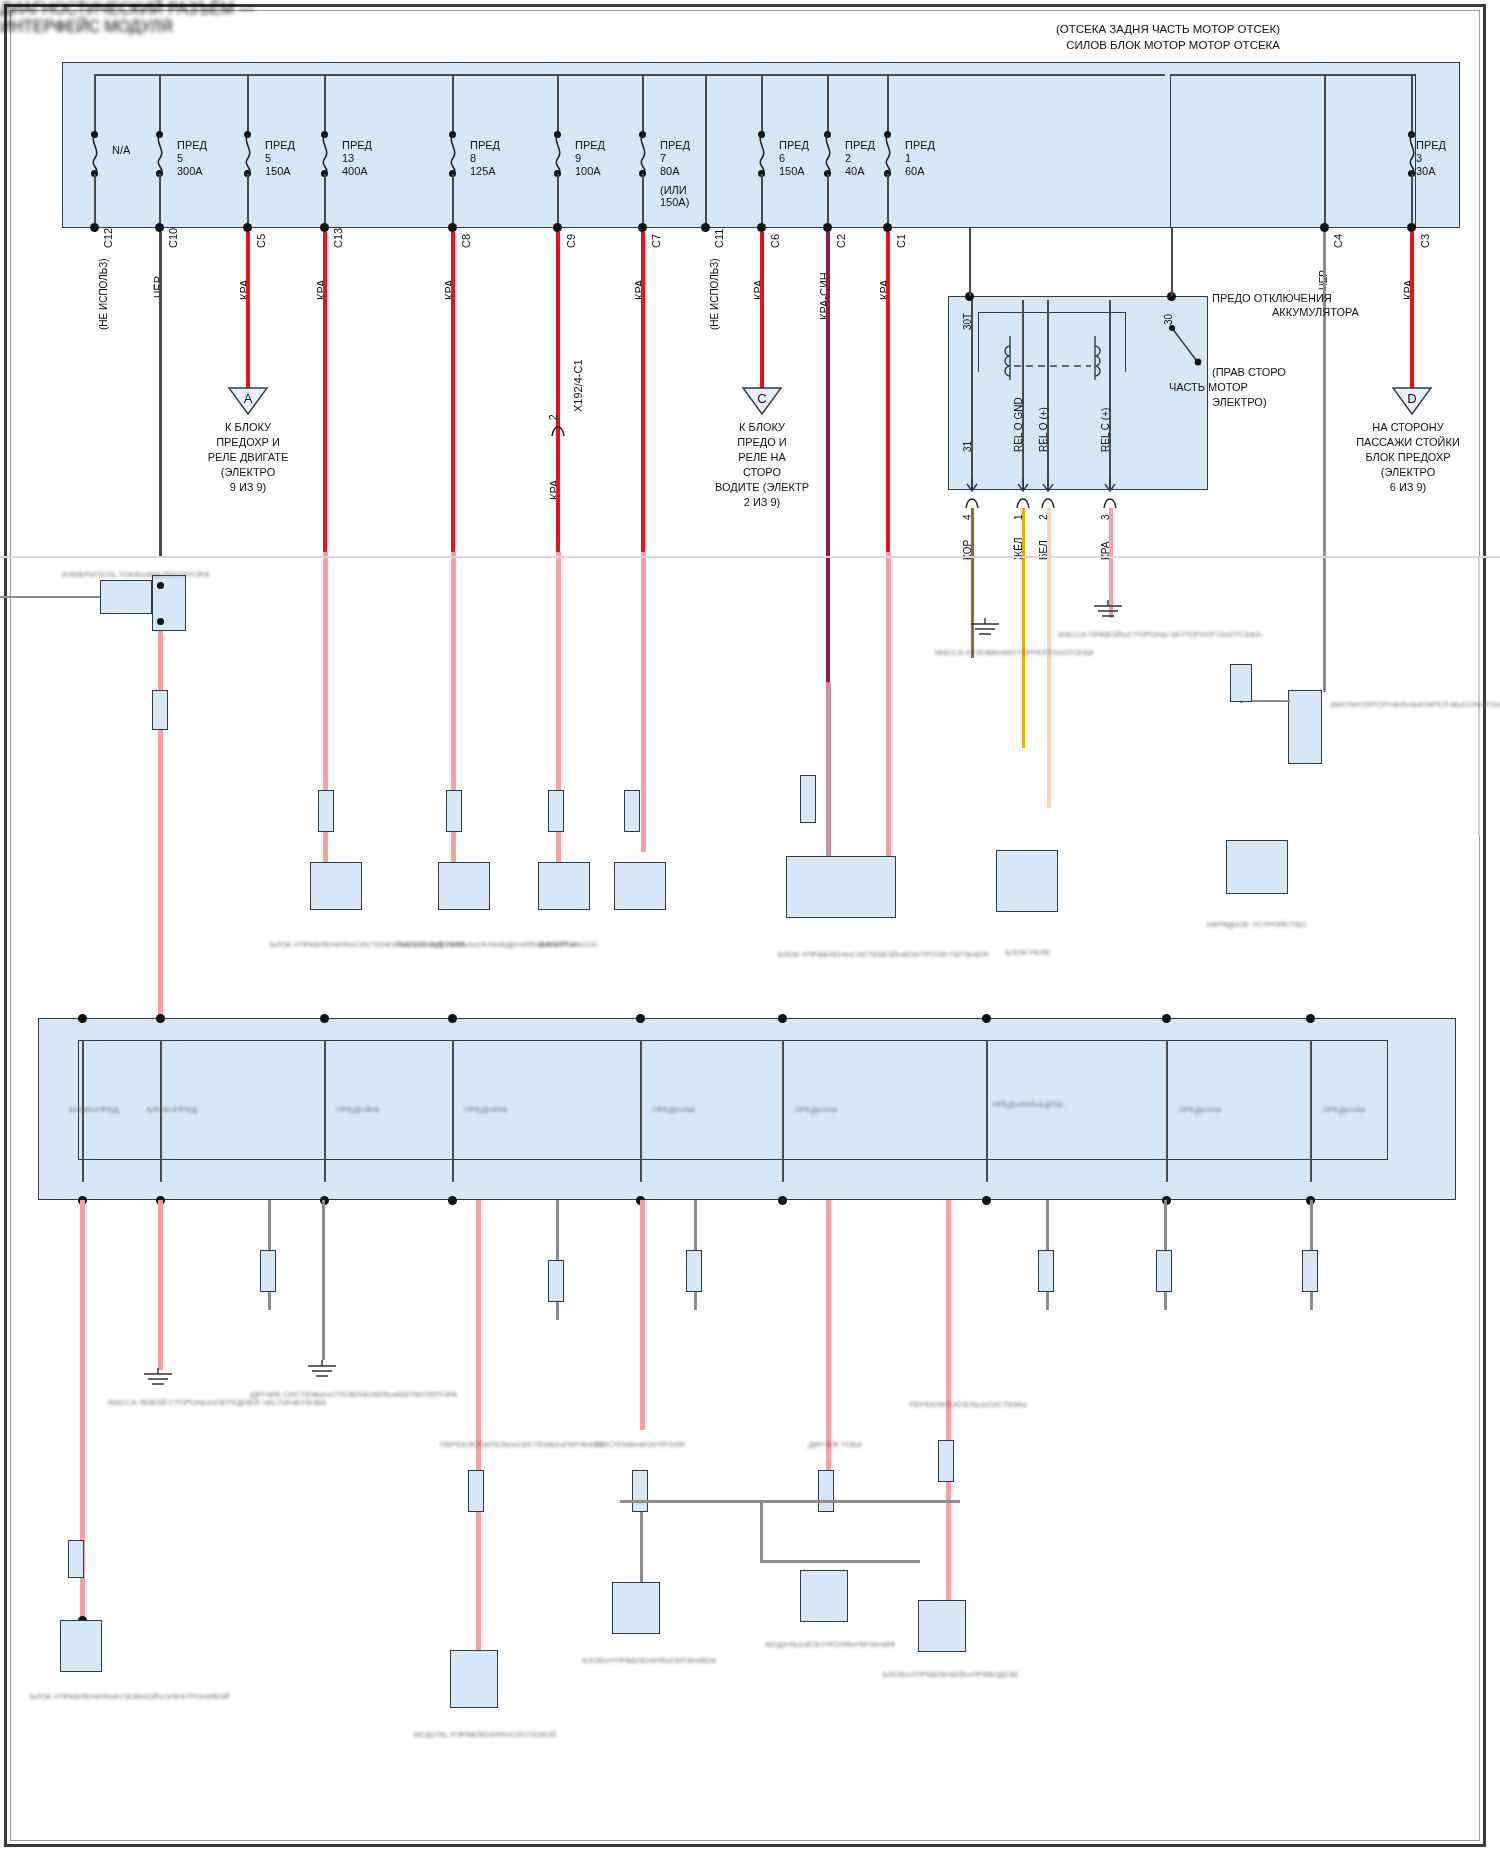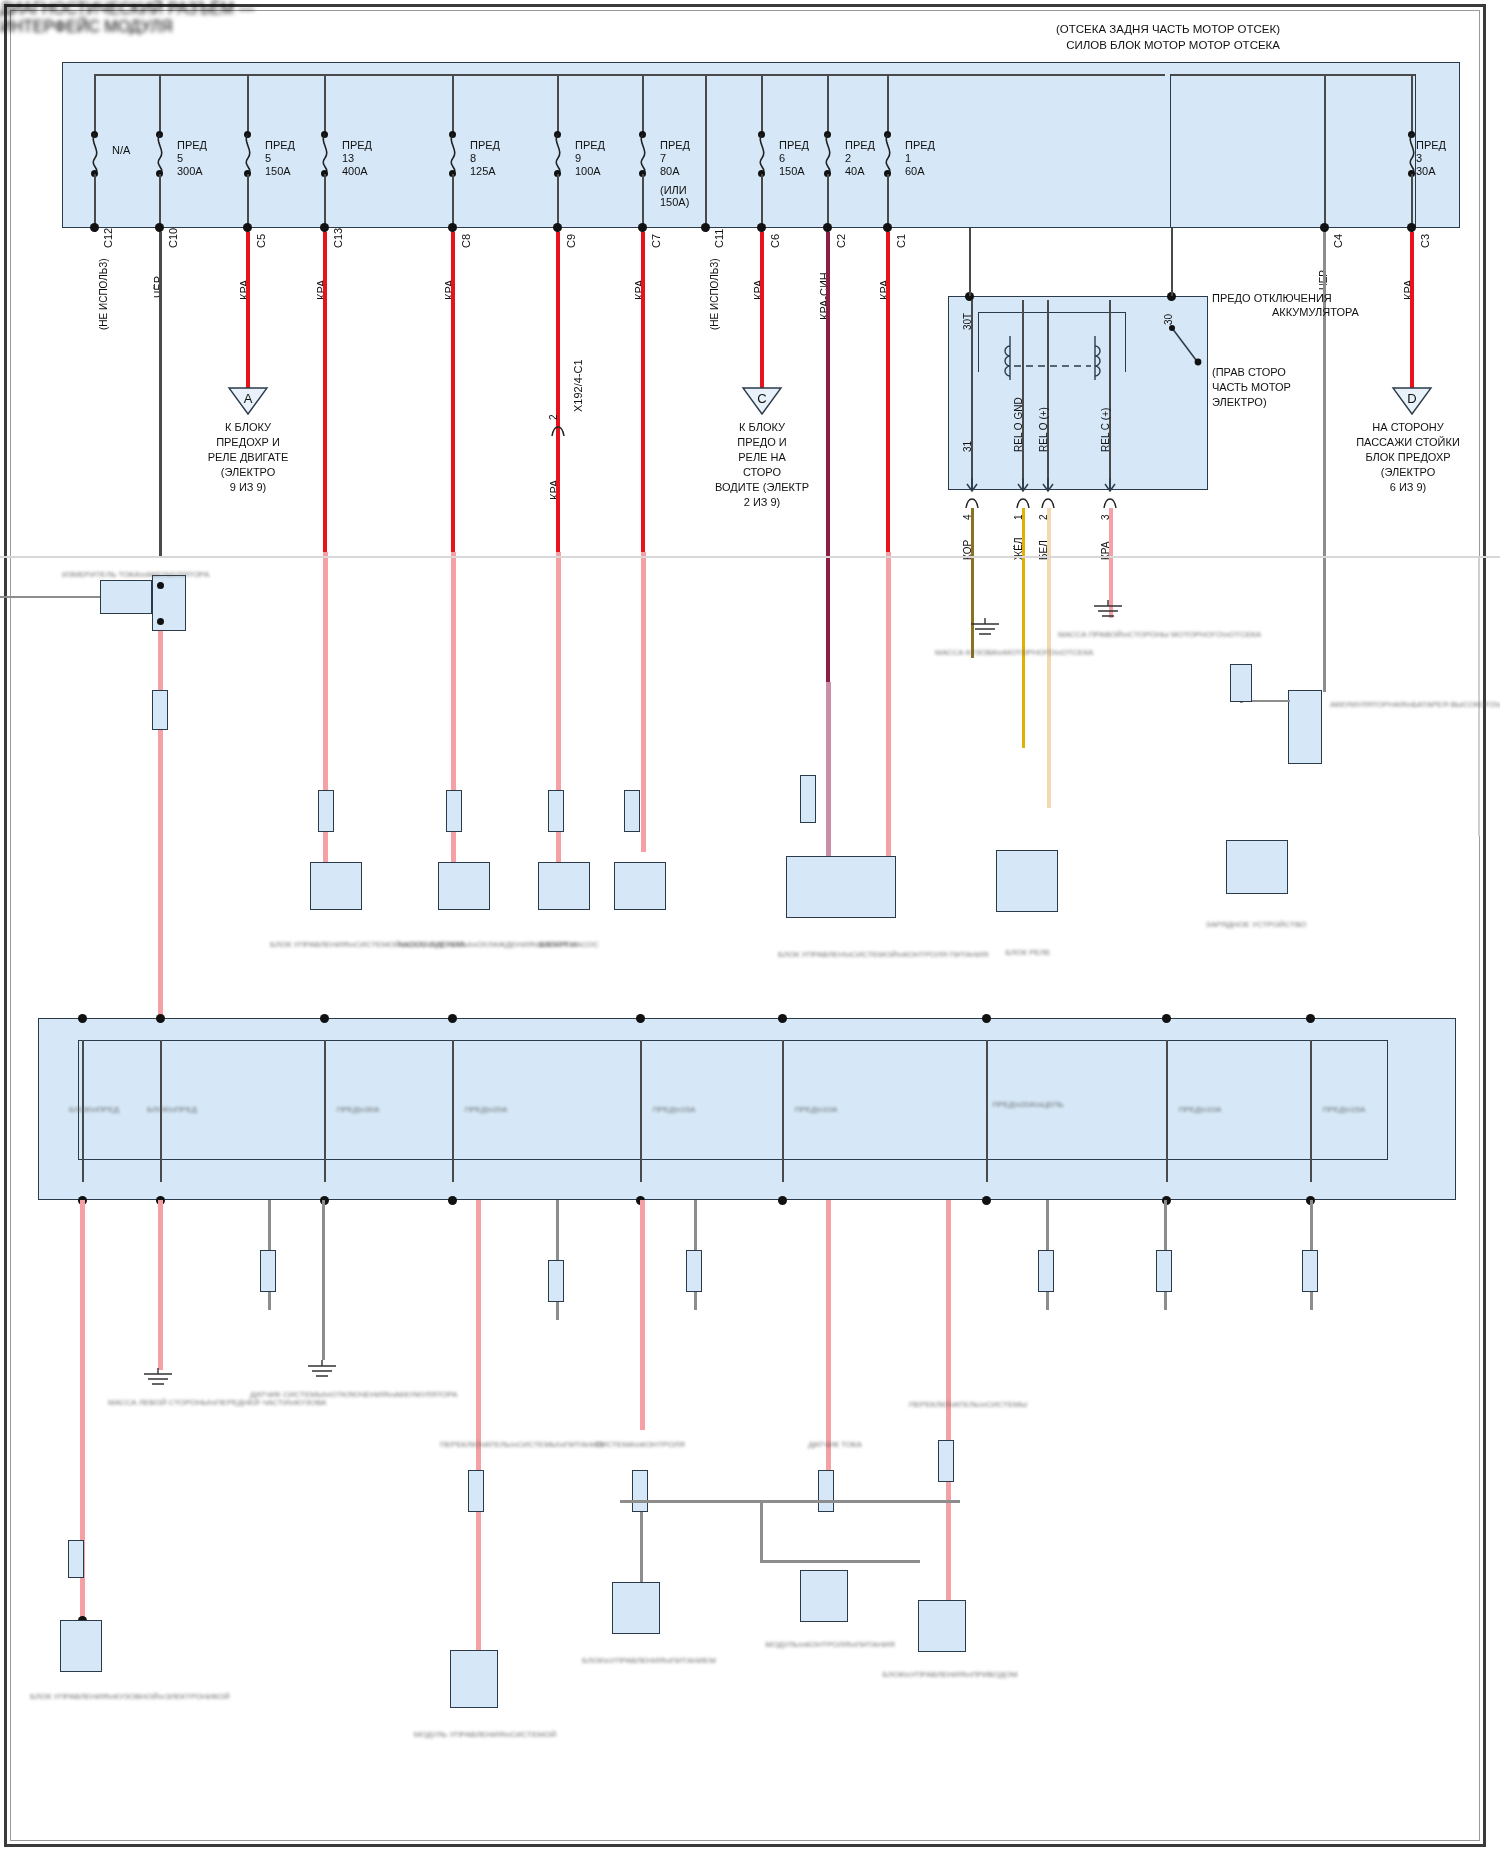--- a/index.html
+++ b/index.html
@@ -344,21 +344,21 @@
   <div class="dot" style="left:965px;top:292px;"></div>
   <div class="dot" style="left:1167px;top:292px;"></div>
   <div class="w wv blk" style="left:969px;top:228px;height:68px;"></div>
   <div class="w wv blk" style="left:1171px;top:228px;height:68px;"></div>
   <div class="vt s" style="left:962px;top:330px;">30T</div>
   <div class="vt s" style="left:1163px;top:325px;">30</div>
 
   <div class="t" style="left:1212px;top:292px;">ПРЕДО ОТКЛЮЧЕНИЯ</div>
   <div class="t" style="left:1272px;top:306px;">АККУМУЛЯТОРА</div>
   <div class="t" style="left:1212px;top:366px;">(ПРАВ СТОРО</div>
-  <div class="t" style="left:1212px;top:381px;">ЧАСТЬ МОТОР</div>
+  <div class="t" style="left:1169px;top:381px;">ЧАСТЬ МОТОР</div>
   <div class="t" style="left:1212px;top:396px;">ЭЛЕКТРО)</div>
 
   <div class="w wv blk" style="left:971px;top:300px;height:190px;"></div>
   <svg style="position:absolute;left:964px;top:478px;" width="16" height="16" viewBox="0 0 16 16">
       <path d="M8 0 L8 11 M3 6 L8 13 L13 6" stroke="#2b3b4a" stroke-width="1.5" fill="none"></path>
     </svg>
   <div class="vt s" style="left:962px;top:452px;">31</div>
   <div class="vt s" style="left:962px;top:520px;">4</div>
   <div class="vt s" style="left:962px;top:560px;">КОР</div>
   <div class="splice" style="left:964px;top:492px;">

